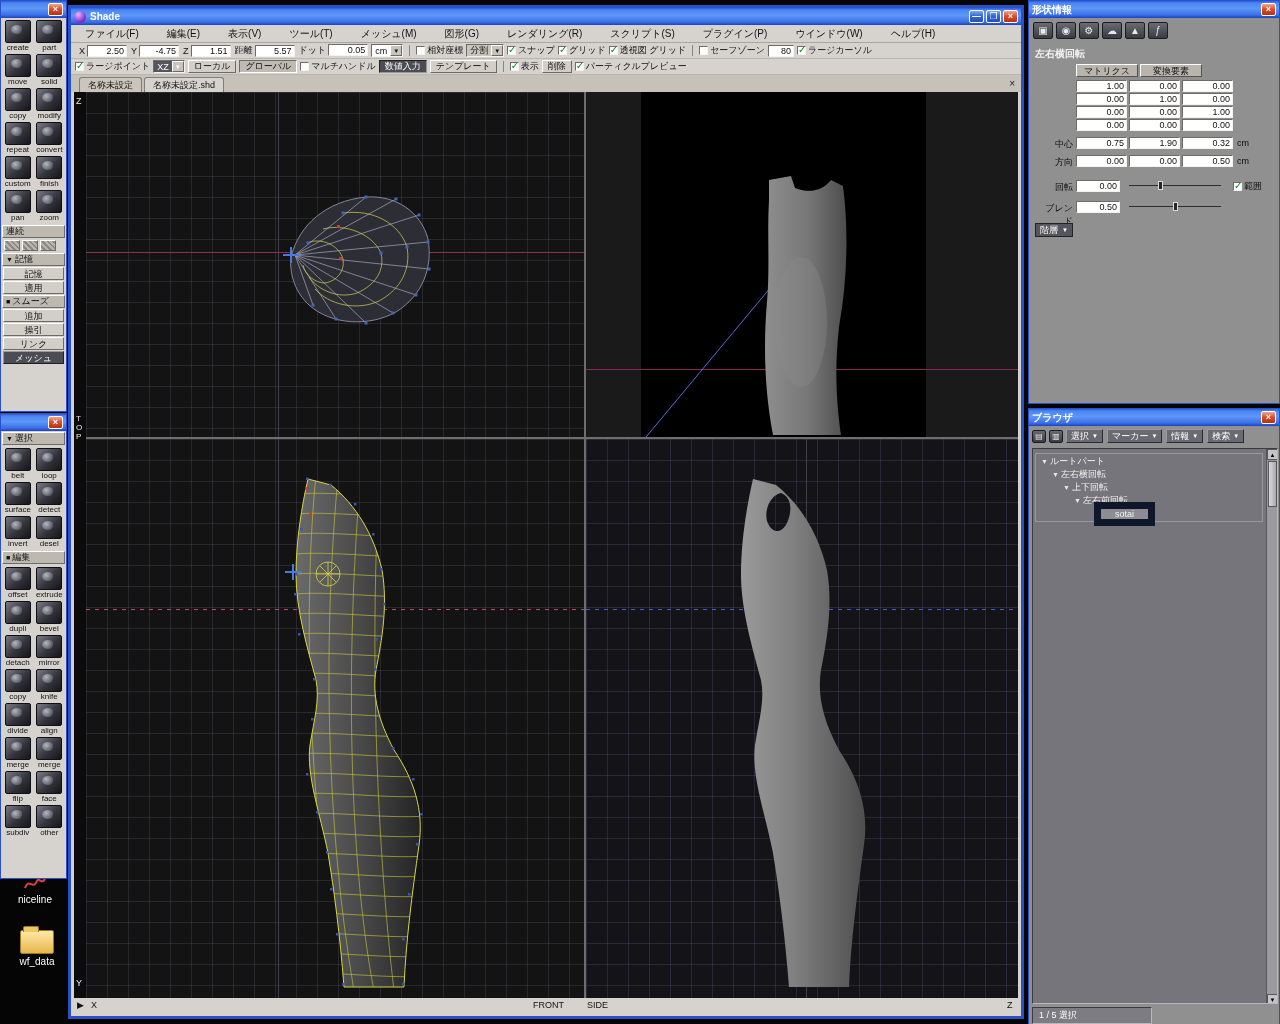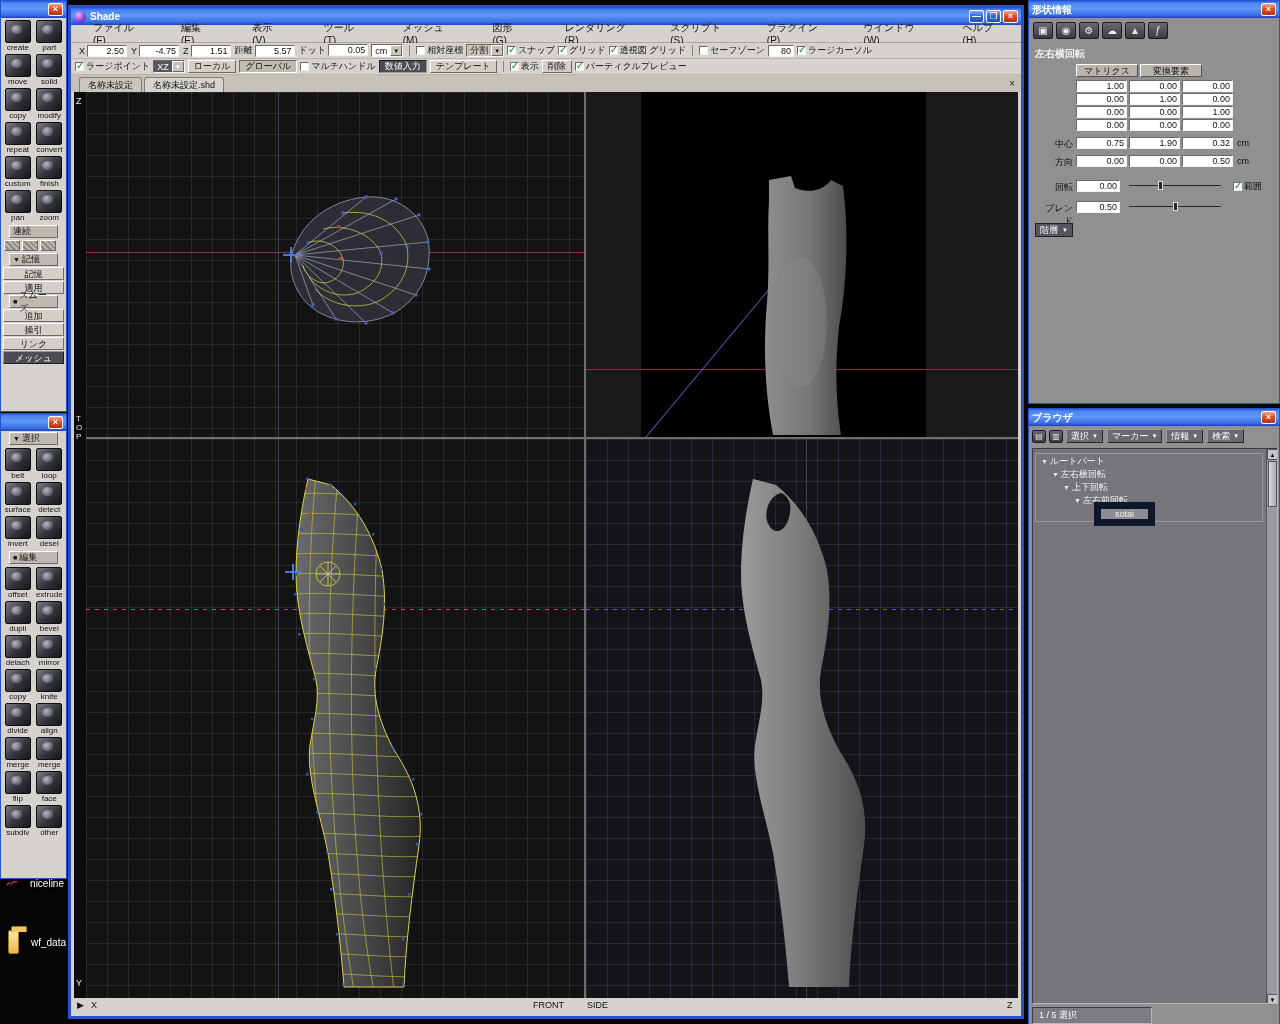--- a/index.html
+++ b/index.html
@@ -20,29 +20,29 @@
 .chk{display:inline-flex;align-items:center;gap:2px;font-size:9px;color:#111;}
 .chk .cb{width:9px;height:9px;background:#fff;border:1px solid;border-color:#6e6a65 #f4f2ee #f4f2ee #6e6a65;position:relative;}
 .chk.on .cb::after{content:"✓";position:absolute;left:0;top:-3px;color:#0a8a1a;font-size:10px;font-weight:bold;}
 .sep{width:1px;height:11px;background:#8a867e;margin:0 3px;display:inline-block;}
 
 .tool-grid{display:grid;grid-template-columns:1fr 1fr;padding:1px;}
 .tool-cell{display:flex;flex-direction:column;align-items:center;padding:1px 0;}
 .tool-icon{width:26px;height:23px;border:1px solid #101014;border-radius:2px;background:linear-gradient(135deg,#7a7a86,#34343c 55%,#15151a);position:relative;}
 .tool-icon::after{content:"";position:absolute;left:5px;top:4px;width:12px;height:9px;border-radius:50%;background:radial-gradient(circle at 35% 35%,#cfd2da,#5a5e6a 70%,transparent 75%);opacity:.8;}
 .tool-label{font-size:8px;color:#111;line-height:9px;}
-.pal-header{display:flex;align-items:center;gap:2px;background:#bdb9b1;border:1px solid;border-color:#fff #6e6a65 #6e6a65 #fff;font-size:9px;color:#111;height:13px;padding:0 3px;margin:1px 8px;}
+.pal-header{display:flex;align-items:center;gap:2px;background:#bdb9b1;border:1px solid;border-color:#fff #6e6a65 #6e6a65 #fff;font-size:9px;color:#111;height:13px;padding:0 3px;margin:1px 1px;}
 .pal-btn{display:block;background:#d2cfc8;border:1px solid;border-color:#fff #6e6a65 #6e6a65 #fff;font-size:9px;color:#111;height:13px;line-height:12px;text-align:center;margin:1px 2px;}
 .pal-btn.darkbtn{background:#4c4c54;color:#fff;border-color:#999 #222 #222 #999;}
 .toggle-row{display:flex;gap:2px;padding:1px 3px;}
 .toggle-sq{width:16px;height:11px;border:1px solid;border-color:#fff #6e6a65 #6e6a65 #fff;background:repeating-linear-gradient(45deg,#b9b5ad 0 2px,#8d897f 2px 4px);}
 
 #main-window{position:absolute;left:68px;top:5px;width:956px;height:1014px;border:3px solid #2a52c8;background:#d6d3ce;}
 .menubar{position:absolute;left:0;top:17px;width:950px;height:18px;background:#d6d3ce;display:flex;align-items:center;border-bottom:1px solid #aaa69e;}
-.menu-item{font-size:10px;color:#111;padding:0 22px;}
+.menu-item{font-size:10px;color:#111;padding:0 14px;}
 .toolbar{position:absolute;left:0;width:950px;height:16px;background:#d6d3ce;display:flex;align-items:center;gap:3px;padding:0 4px;border-bottom:1px solid #bab6ae;}
 .coord-label{font-size:9px;color:#111;margin:0 2px 0 4px;}
 .coord-input{width:40px;}
 .tabbar{position:absolute;left:0;top:67px;width:950px;height:17px;background:#c6c2ba;display:flex;align-items:flex-end;padding-left:8px;gap:2px;}
 .tab{height:15px;background:#cac6be;border:1px solid #827e76;border-bottom:none;border-radius:3px 3px 0 0;padding:1px 8px;font-size:9px;color:#111;}
 .tab.active{background:#d6d3ce;}
 .tab-close{margin-left:auto;margin-right:6px;font-size:10px;color:#222;align-self:center;}
 
 #viewports{position:absolute;left:3px;top:84px;width:944px;height:906px;background:#0b0b0b;overflow:hidden;}
 .vp{position:absolute;overflow:hidden;}
@@ -76,21 +76,21 @@
 .br-dd .caret{font-size:6px;}
 .tree-area{position:absolute;background:#75757b;border:1px solid;border-color:#3c3c40 #b8b8bc #b8b8bc #3c3c40;overflow:hidden;}
 .tree-row{display:flex;align-items:center;height:13px;font-size:9px;color:#f2f2f2;white-space:nowrap;}
 .tree-row .tw{visibility:hidden;width:9px;font-size:7px;color:#e6e6e6;}
 .tree-row .tw.on{visibility:visible;}
 .tree-row.on .tl{border:7px solid #0f172a;background:#8c8c92;padding:0 14px;}
 .scrollbar{position:absolute;width:11px;background:#9a9aa0;border-left:1px solid #55555b;}
 .scroll-thumb{position:absolute;left:1px;width:9px;background:linear-gradient(90deg,#d8d8de,#a8a8b0);border:1px solid #55555b;}
 .status-inset{position:absolute;background:#7c7c82;border:1px solid;border-color:#3c3c40 #b8b8bc #b8b8bc #3c3c40;color:#fff;font-size:9px;padding:1px 6px;}
 
-.dicon{position:absolute;display:flex;align-items:center;gap:12px;color:#fff;font-size:10px;text-shadow:1px 1px 2px #000;}
+.dicon{position:absolute;display:flex;flex-direction:column;align-items:center;gap:2px;color:#fff;font-size:10px;text-shadow:1px 1px 2px #000;}
 .folder{width:34px;height:24px;background:linear-gradient(#ffe9a8,#e8b64c);border:1px solid #9a7a20;border-radius:2px;position:relative;}
 .folder::before{content:"";position:absolute;top:-5px;left:2px;width:14px;height:5px;background:#f0c863;border:1px solid #9a7a20;border-bottom:none;border-radius:2px 2px 0 0;}
 </style>
 </head>
 <body>
 
 <div class="panel" id="palette1" style="left:0;top:0;width:67px;height:412px;background:#d6d3ce;">
   <div class="xp-title">
       <span class="tspacer"></span>
       <span class="xp-btn close">×</span>

